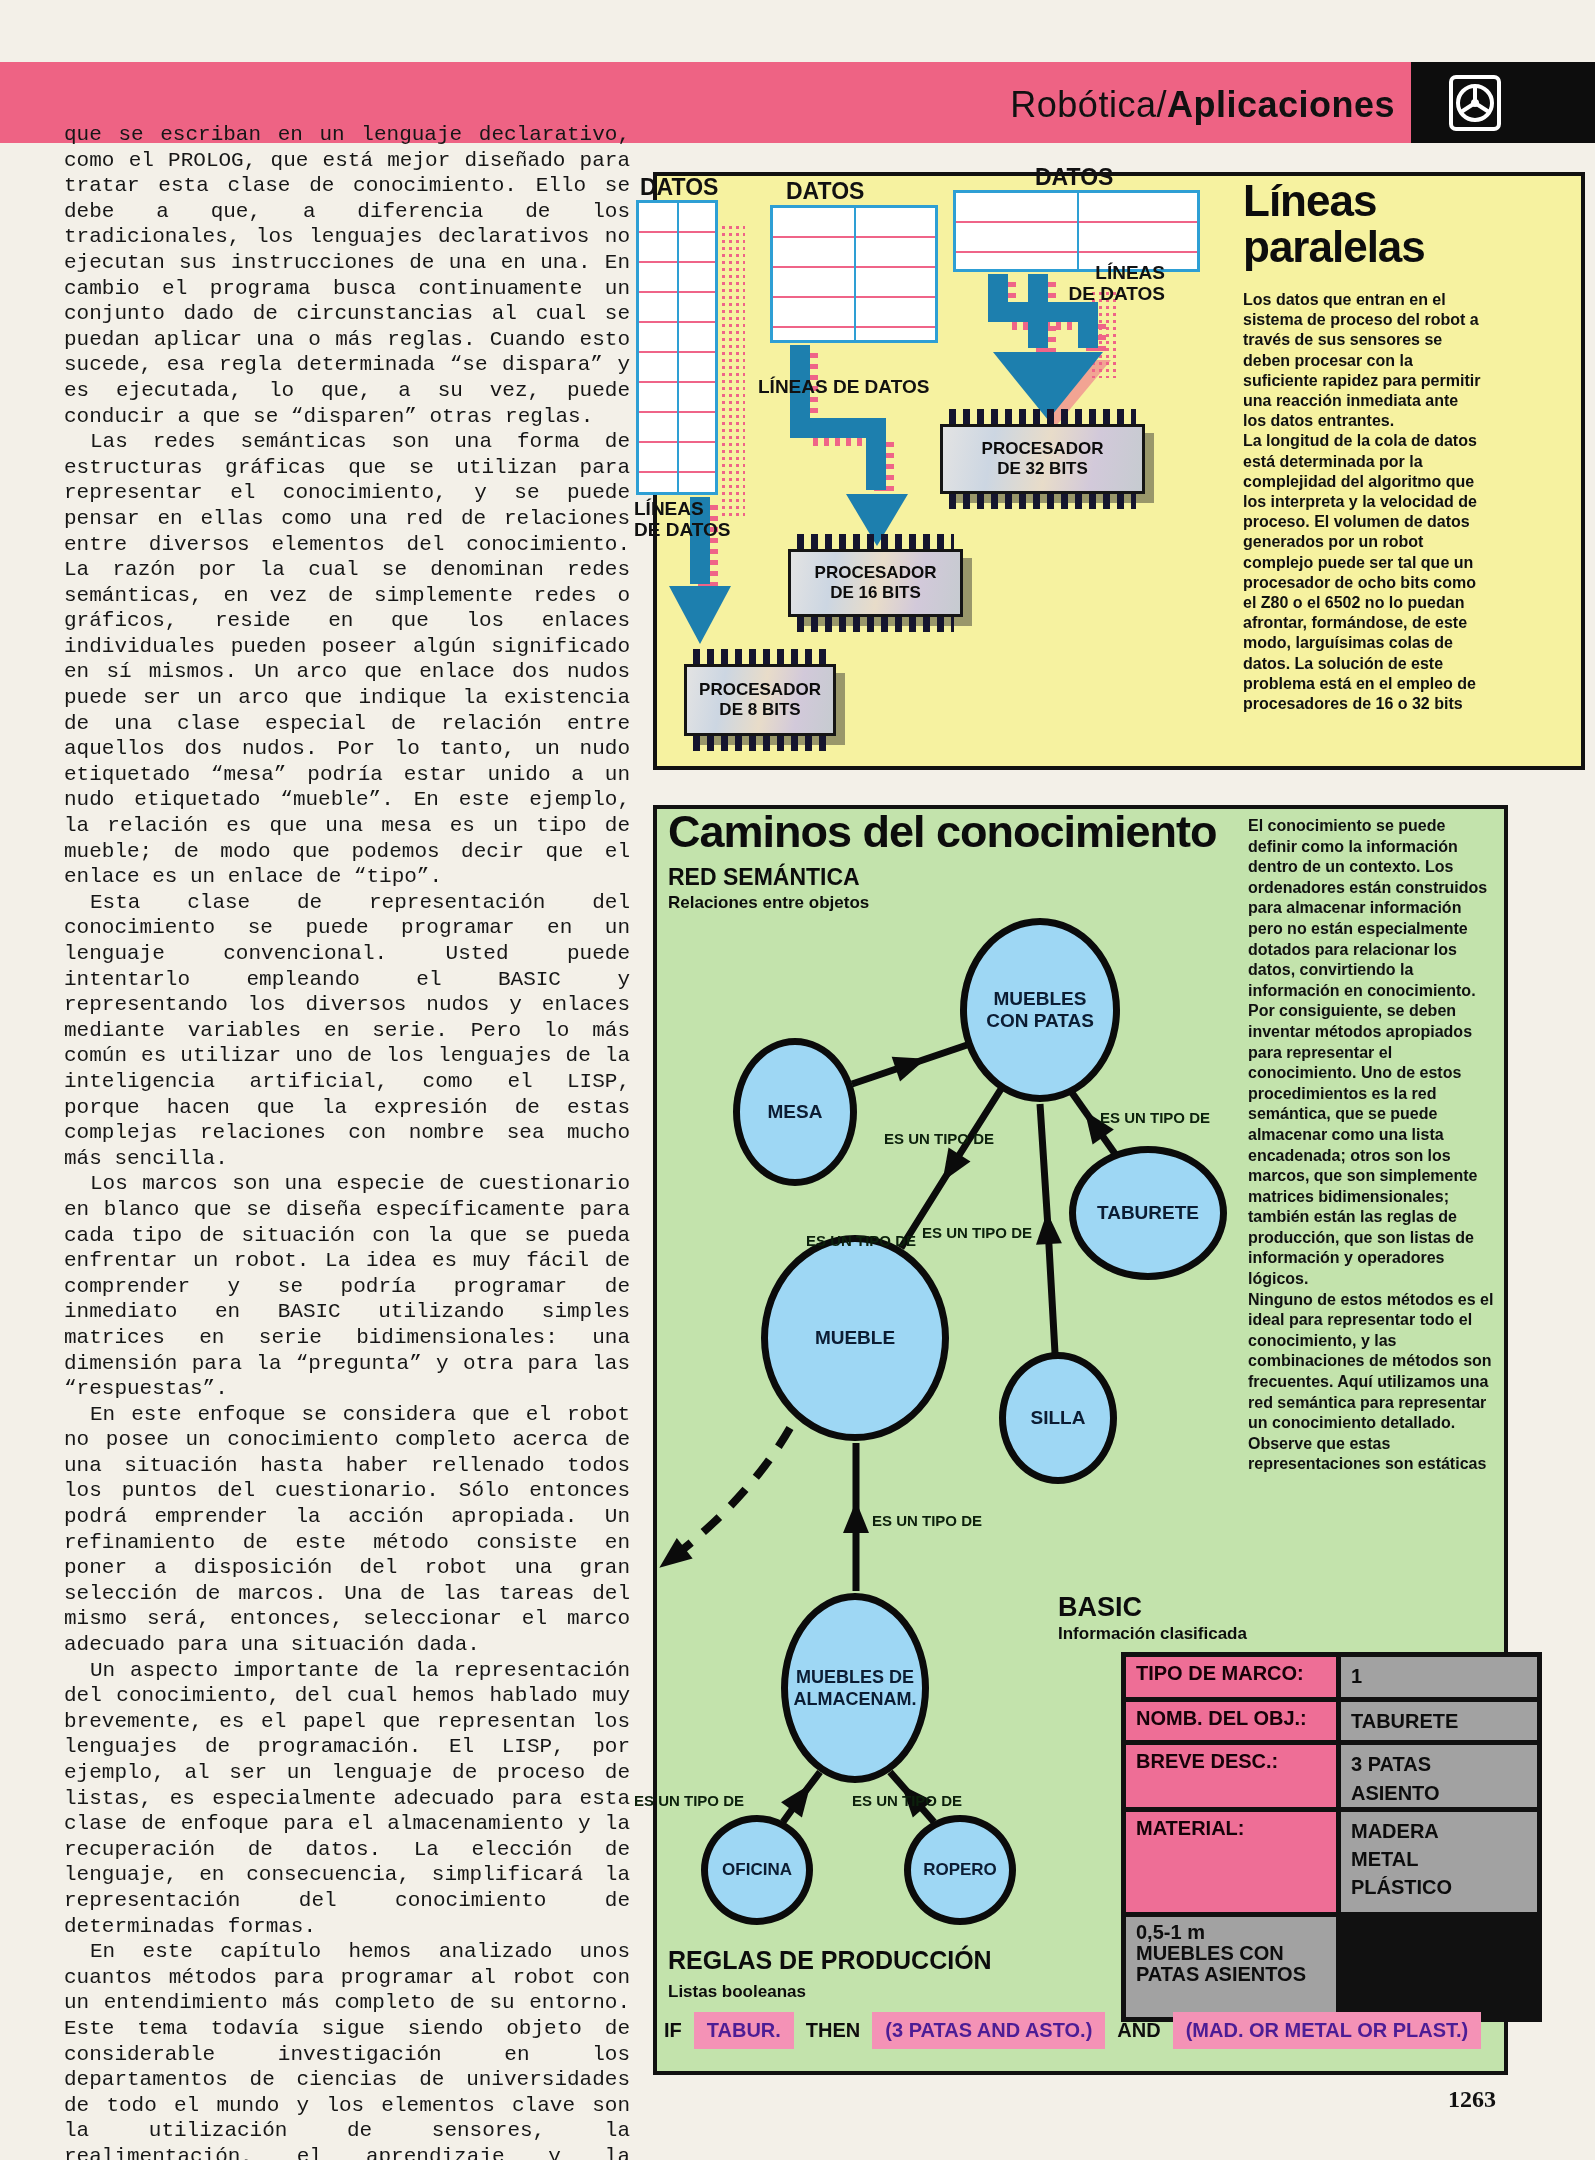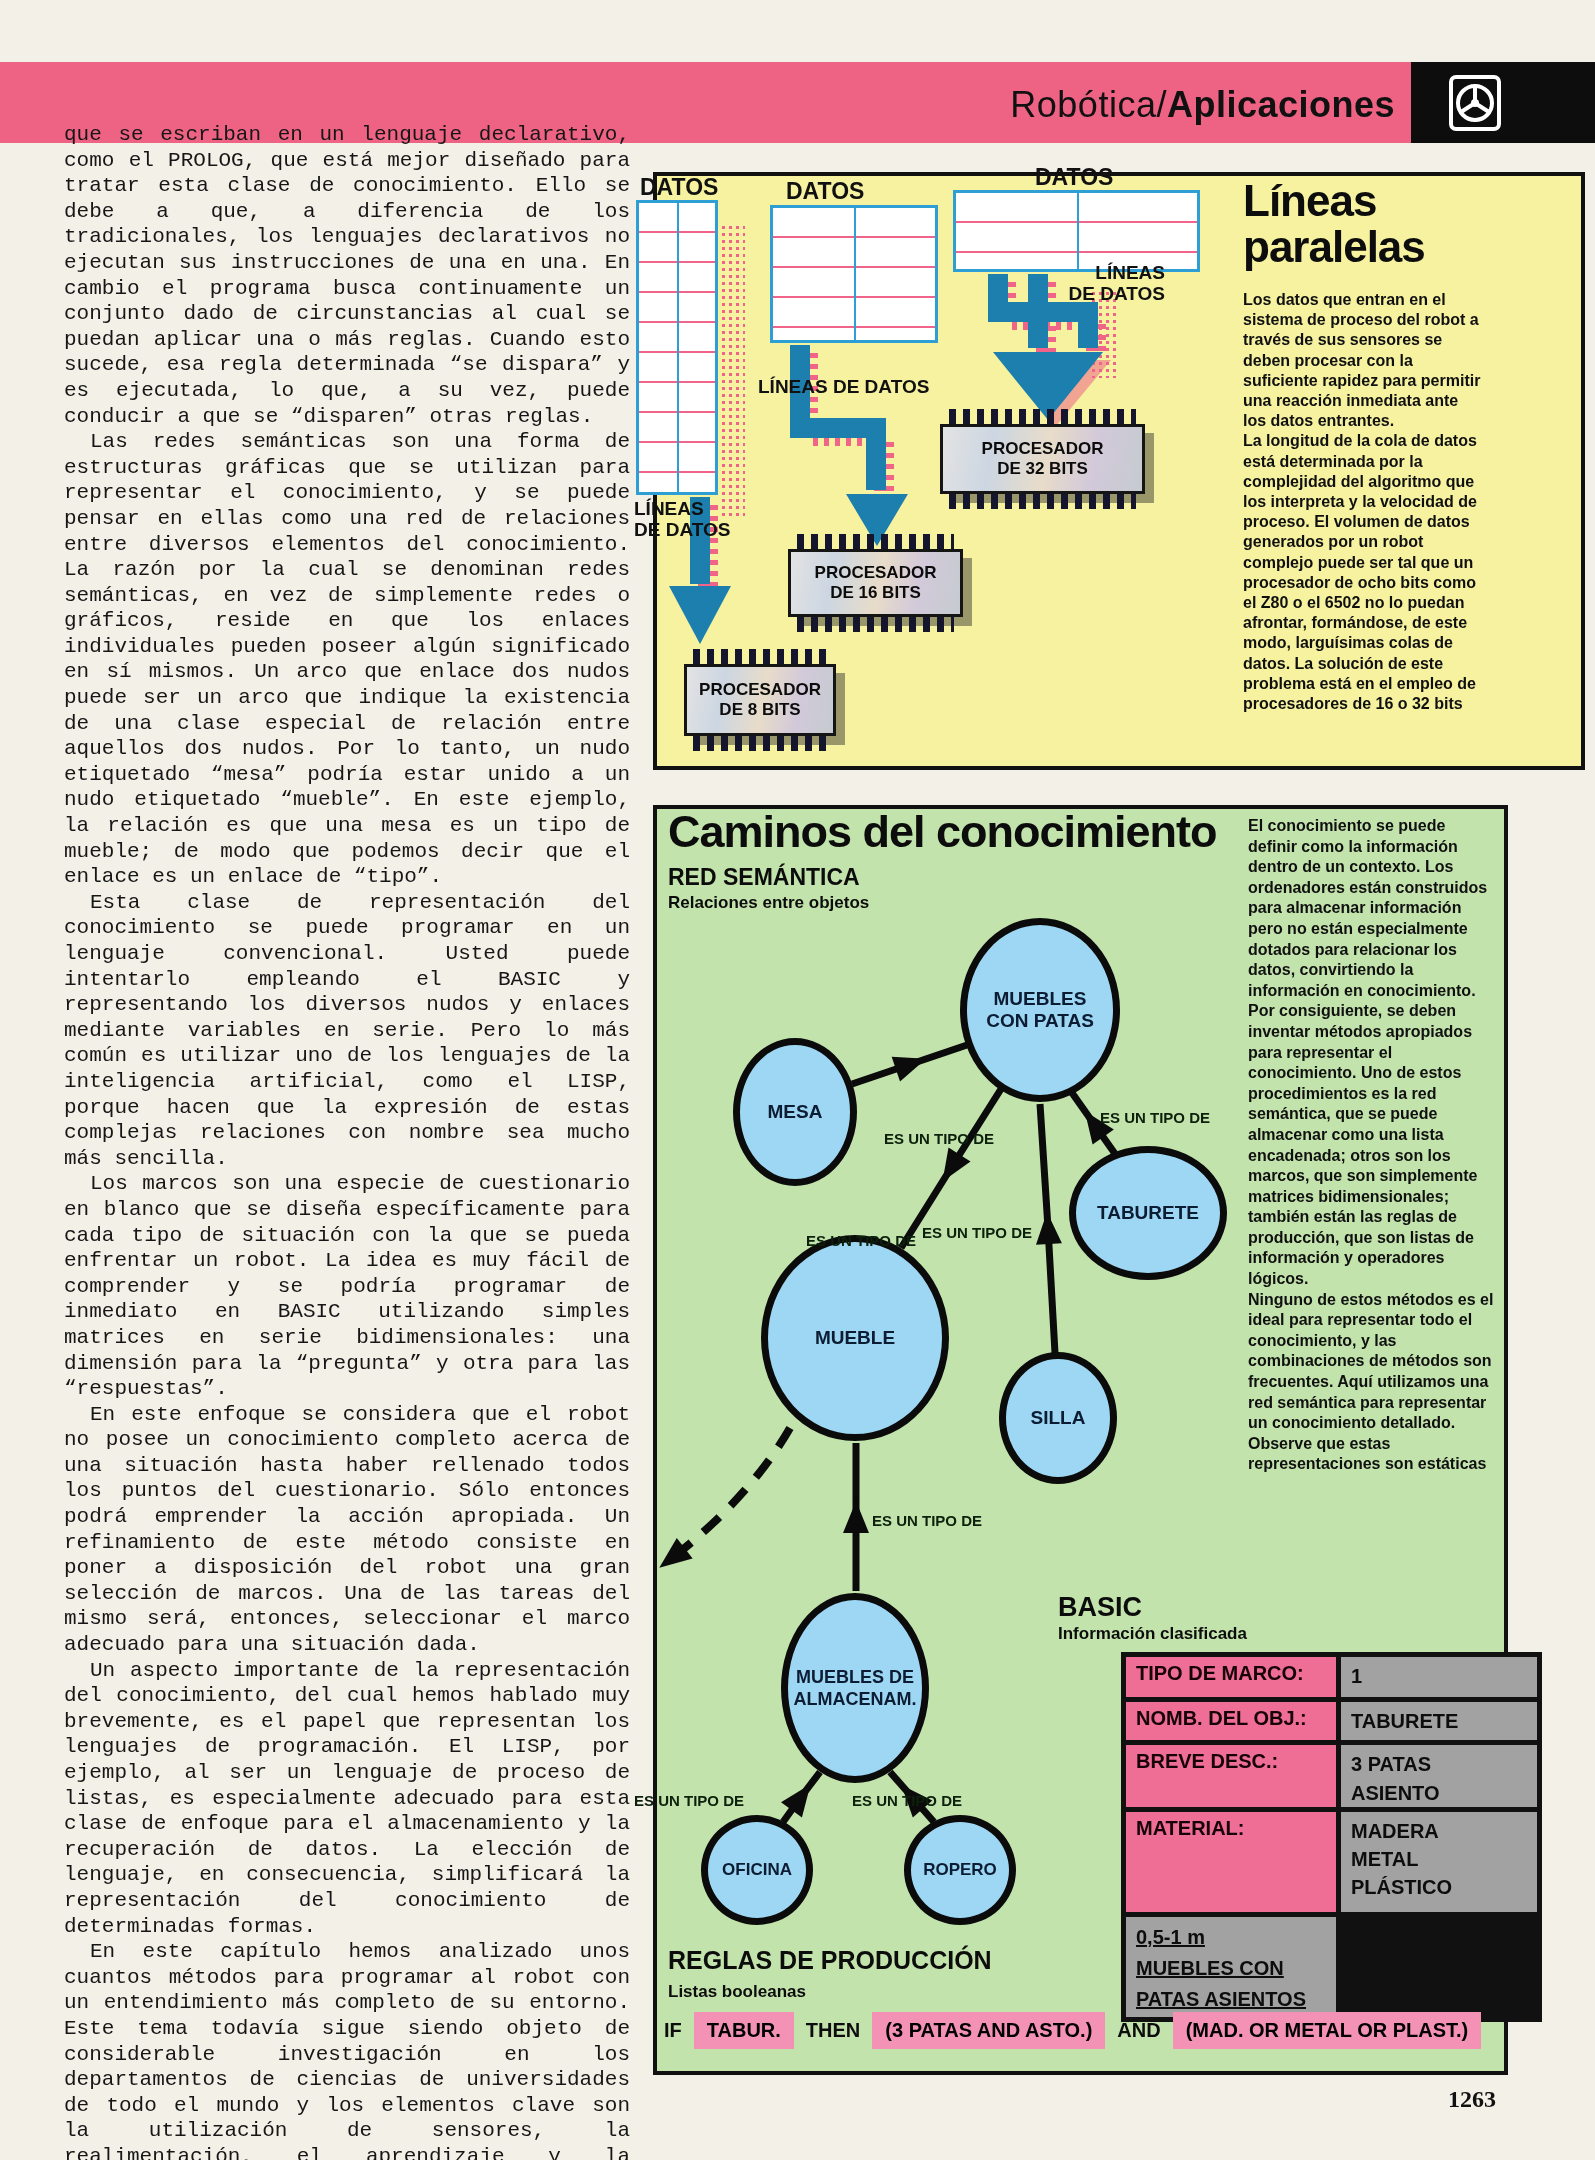--- a/index.html
+++ b/index.html
@@ -40,21 +40,21 @@
   .node{border:7px solid #0b0b0b;border-radius:50%;background:#9ed7f4;display:flex;align-items:center;justify-content:center;text-align:center;font-weight:800;font-size:19px;line-height:22px;color:#0b1c33;box-sizing:border-box;}
   .edge-lbl{font-size:15px;font-weight:800;color:#0c200c;white-space:nowrap;margin-top:32px;}
   
   .marcos{left:1121px;top:1652px;width:421px;background:#111;border:5px solid #111;display:grid;grid-template-columns:210px 1fr;grid-template-rows:40px 38px 62px 100px 100px;gap:5px;box-sizing:border-box;}
   .marcos div{padding:5px 10px;font-weight:800;font-size:20px;color:#160208;}
   .m-l{background:#ee6e96;}
   .m-v{background:#a2a2a2;color:#0d0d0d !important;font-weight:700 !important;line-height:29px;}
   .m-l.tall{line-height:40px;}
   
   .rule{left:664px;top:2012px;display:flex;align-items:center;gap:12px;font-weight:800;font-size:20px;color:#0d0d0d;}
-  .rule .hl{background:#f492b6;padding:7px 13px;font-weight:700;color:#000000;white-space:nowrap;}
+  .rule .hl{background:#f492b6;padding:7px 13px;font-weight:700;color:#4c1d95;white-space:nowrap;}
   .pgnum{left:1448px;top:2086px;font-family:"Liberation Serif",serif;font-weight:700;font-size:24px;color:#111;}
 </style>
 </head>
 <body>
 
 <div class="abs band"></div>
 <div class="abs hdr-title">
   <span>Robótica/</span><span class="bold">Aplicaciones</span>
 </div>
 <div class="abs logo-box">
@@ -190,21 +190,21 @@
   <div class="m-v">1</div>
   <div class="m-l">NOMB. DEL OBJ.:</div>
   <div class="m-v">TABURETE</div>
   <div class="m-l">BREVE DESC.:</div>
   <div class="m-v ml">3 PATAS
 ASIENTO</div>
   <div class="m-l">MATERIAL:</div>
   <div class="m-v ml" style="line-height:28px;">MADERA
 METAL
 PLÁSTICO</div>
-  <div class="m-v ml" style="line-height:31px;text-decoration:underline;">0,5-1 m
+  <div class="m-v ml" style="line-height:21px;">0,5-1 m
 MUEBLES CON
 PATAS ASIENTOS</div>
 </div>
 
 <div class="abs" style="left:668px;top:1946px;font-size:25px;font-weight:800;color:#0c0c0c;">REGLAS DE PRODUCCIÓN</div>
 <div class="abs sec-sub" style="left:668px;top:1982px;">Listas booleanas</div>
 <div class="abs rule">
   <span>IF</span>
   <span class="hl">TABUR.</span>
   <span>THEN</span>

